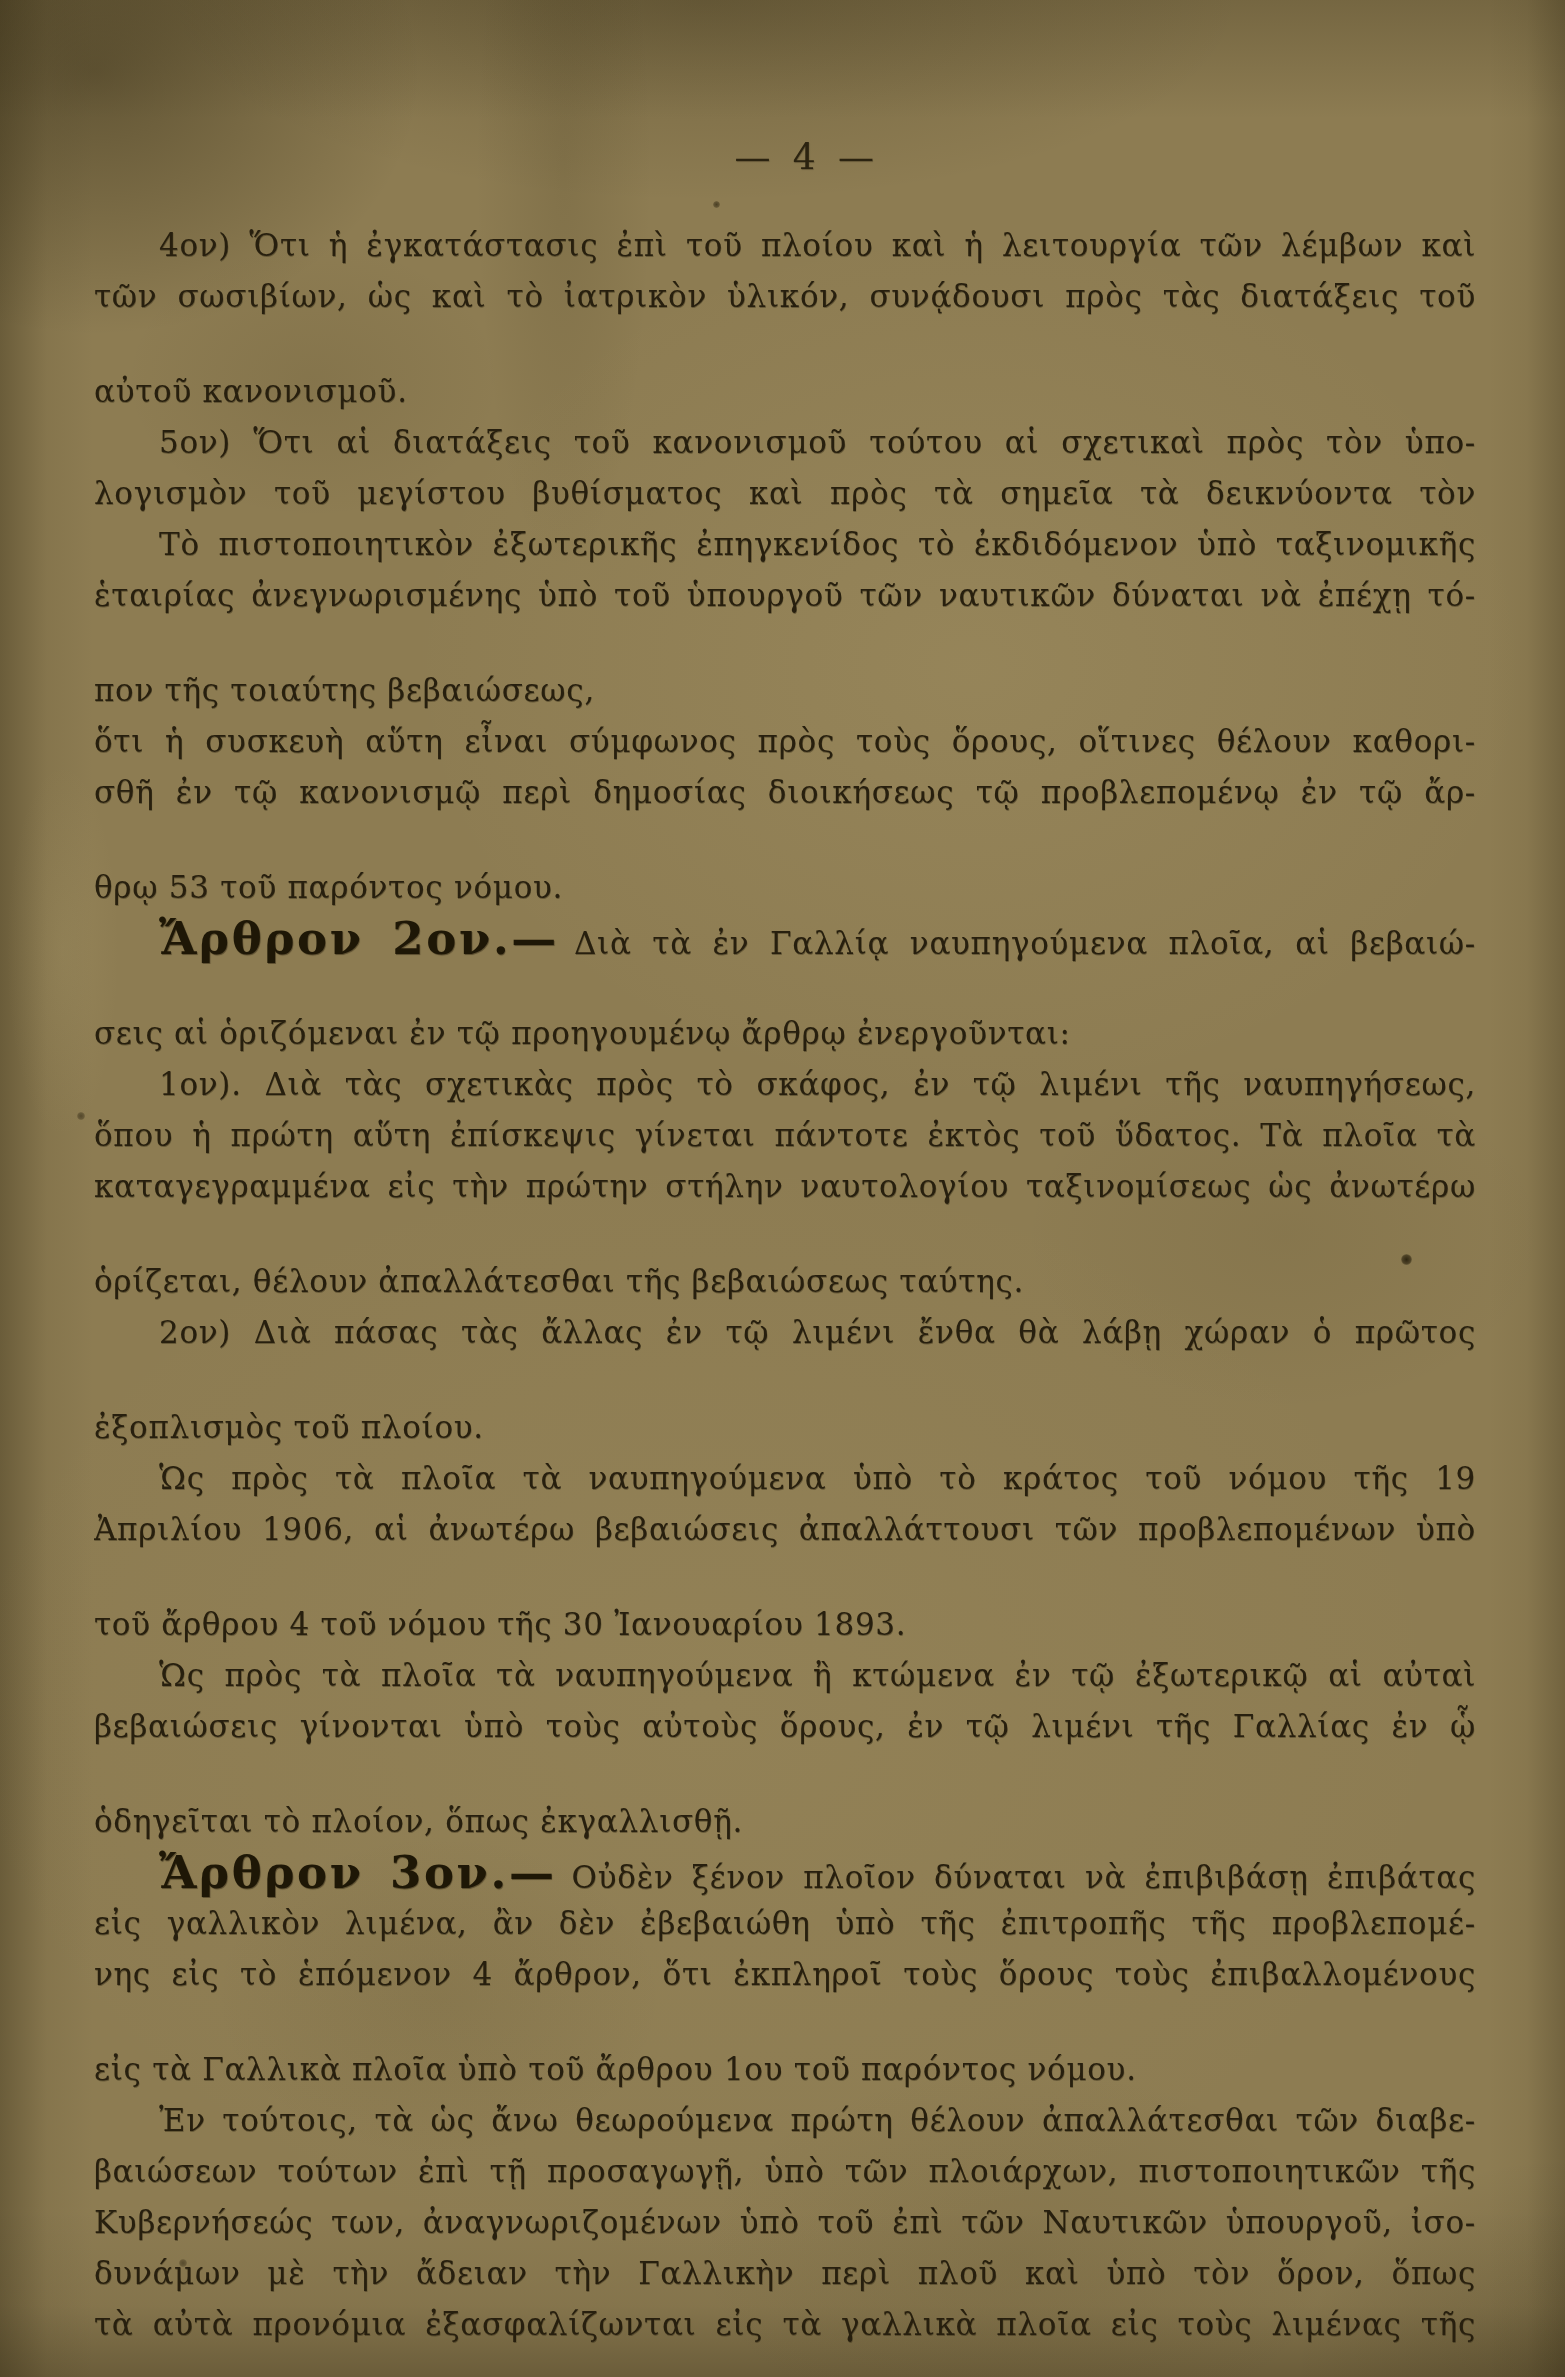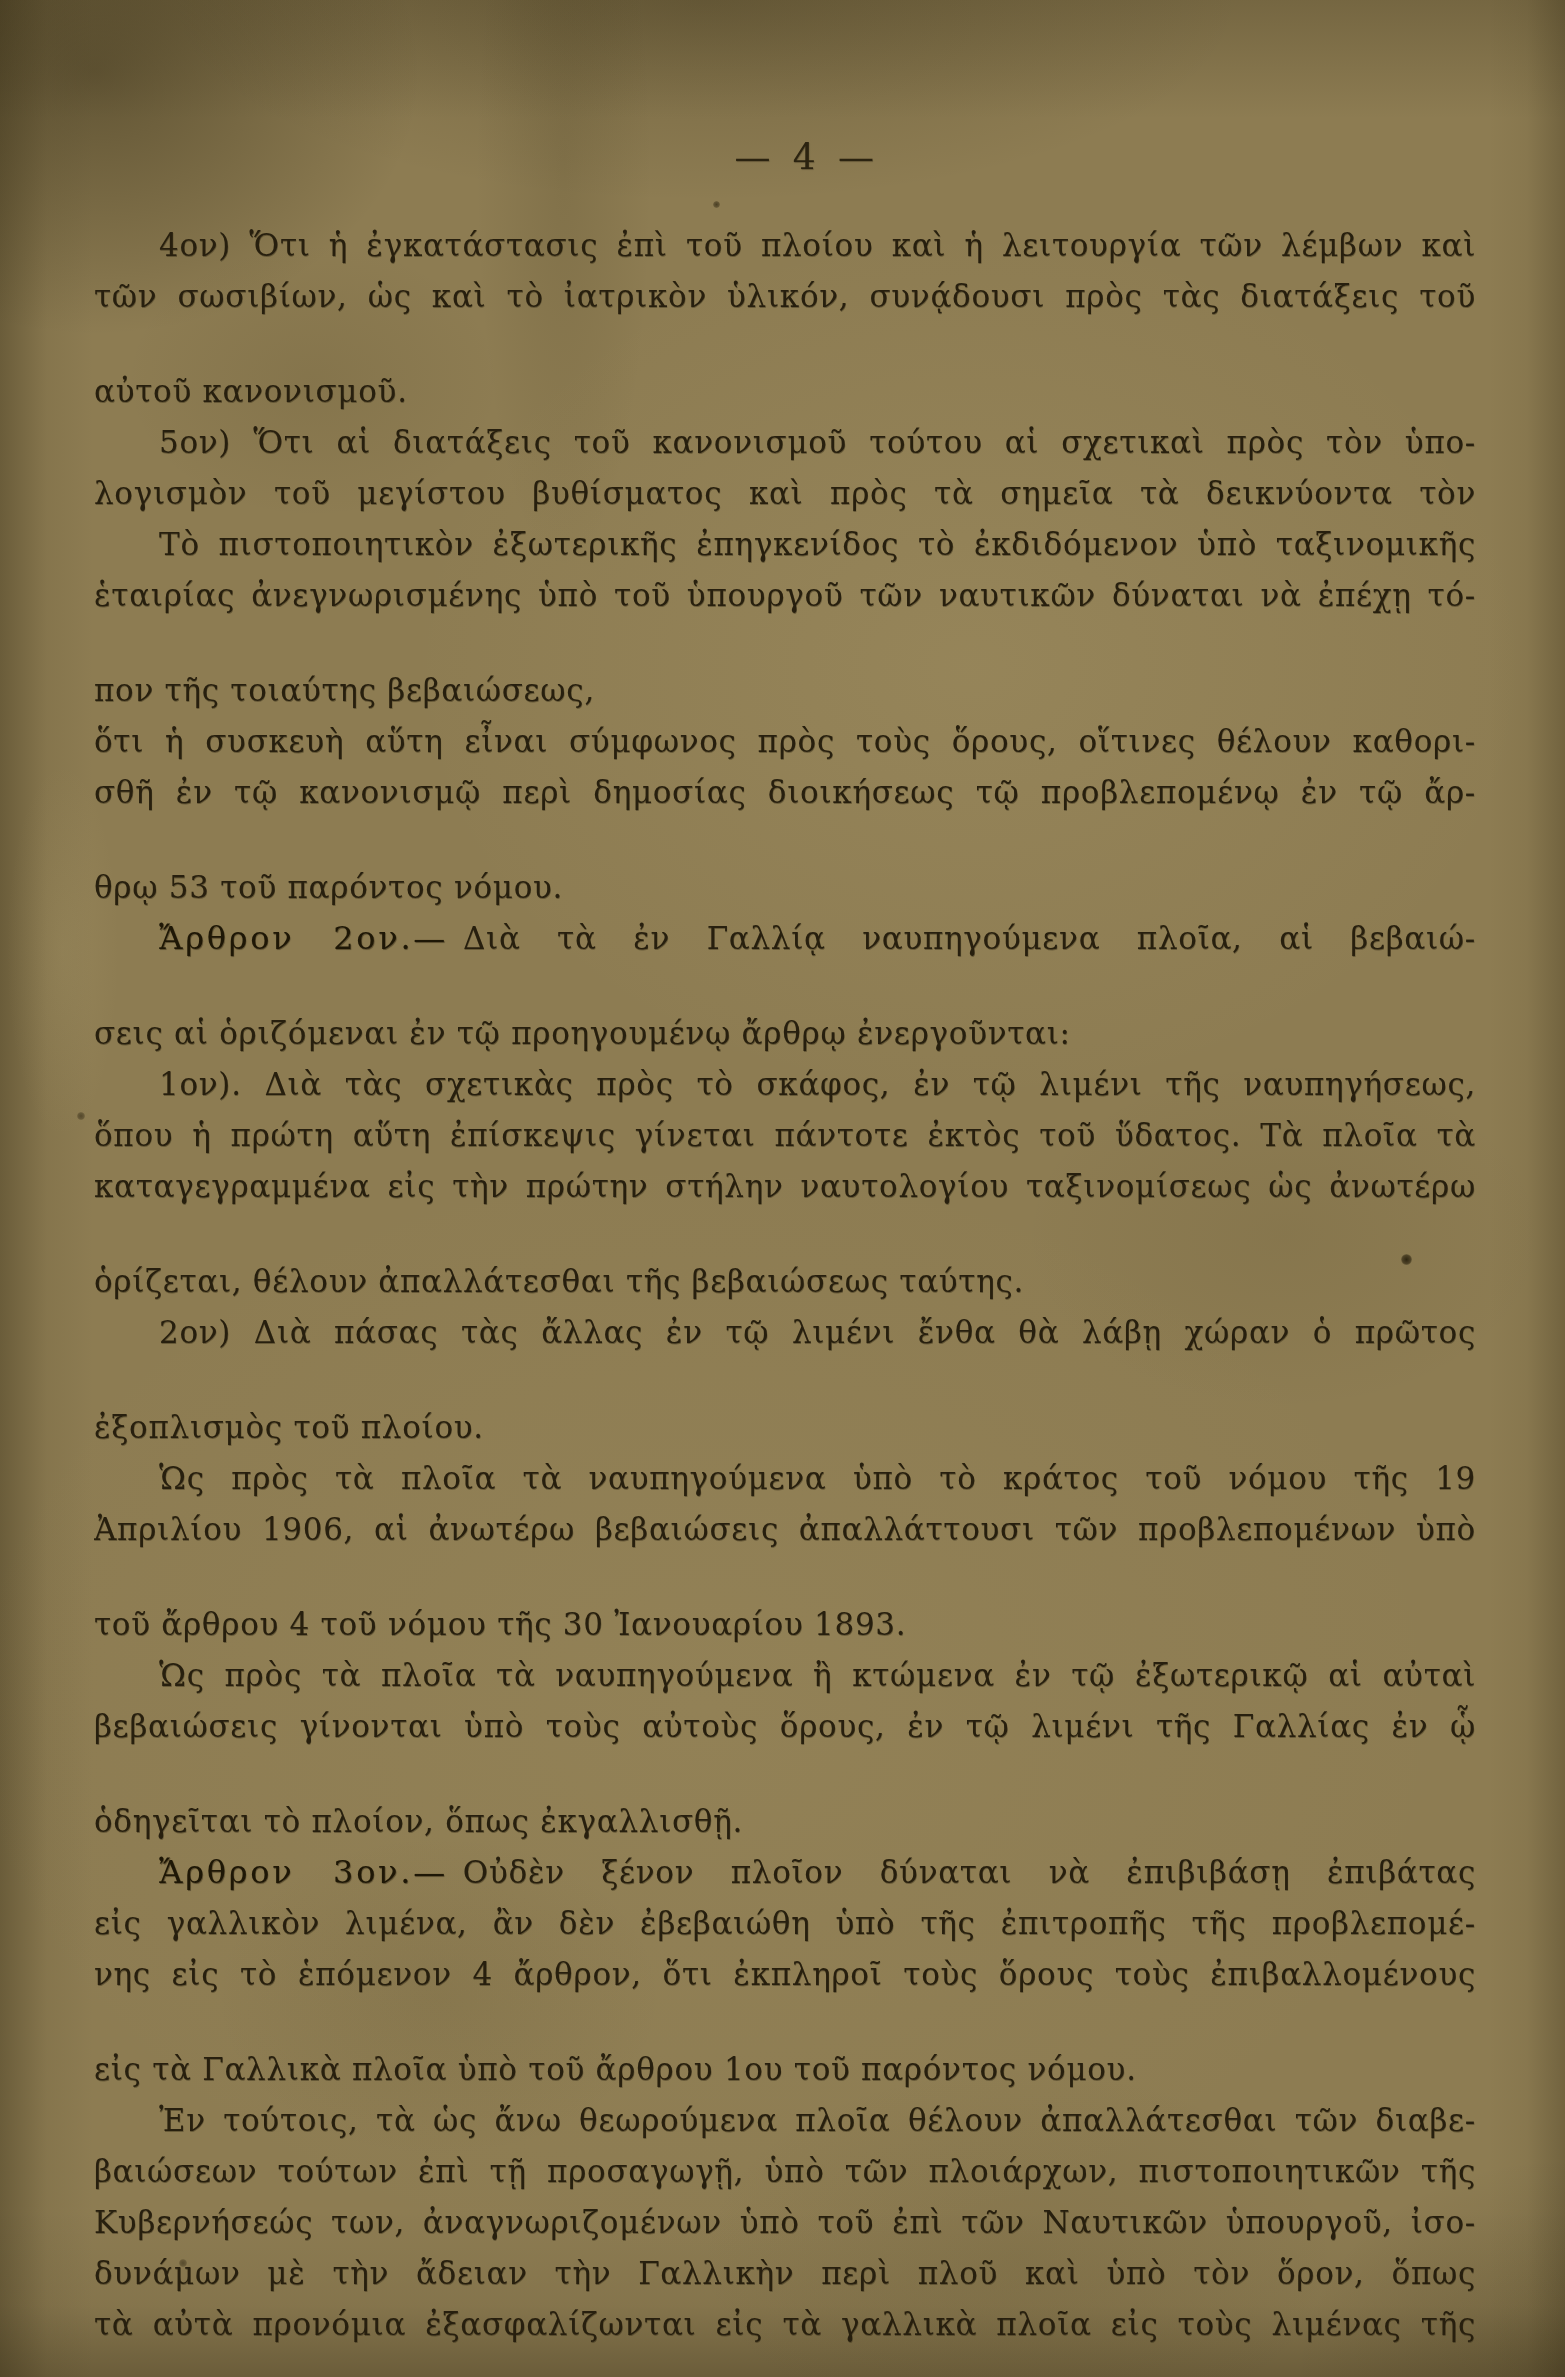--- a/index.html
+++ b/index.html
@@ -54,22 +54,22 @@
     letter-spacing: 0.7px;
     text-align: justify;
     text-align-last: justify;
     overflow: hidden;
     white-space: normal;
     text-shadow: 0.4px 0.7px 0.6px rgba(39,31,14,0.38);
   }
   .line.indent { padding-left: 65px; }
   .line.last { text-align-last: left; margin-top: 44px; }
   .art {
-    font-weight: 400;
-    font-size: 32px;
+    font-weight: 700;
+    font-size: 45px;
     letter-spacing: 2.7px;
     color: #1e1706;
     margin-right: 15px;
     text-shadow: 0.7px 0.9px 0.7px rgba(30,23,6,0.45);
   }
   .spot {
     position: absolute;
     border-radius: 50%;
     background: radial-gradient(circle, rgba(30,23,6,0.85) 0%, rgba(30,23,6,0.55) 55%, rgba(30,23,6,0) 80%);
     pointer-events: none;
@@ -110,21 +110,21 @@
     <div class="line indent"><span>Ὡς πρὸς τὰ πλοῖα τὰ ναυπηγούμενα ὑπὸ τὸ κράτος τοῦ νόμου τῆς 19</span></div>
     <div class="line"><span>Ἀπριλίου 1906, αἱ ἀνωτέρω βεβαιώσεις ἀπαλλάττουσι τῶν προβλεπομένων ὑπὸ</span></div>
     <div class="line last"><span>τοῦ ἄρθρου 4 τοῦ νόμου τῆς 30 Ἰανουαρίου 1893.</span></div>
     <div class="line indent"><span>Ὡς πρὸς τὰ πλοῖα τὰ ναυπηγούμενα ἢ κτώμενα ἐν τῷ ἐξωτερικῷ αἱ αὐταὶ</span></div>
     <div class="line"><span>βεβαιώσεις γίνονται ὑπὸ τοὺς αὐτοὺς ὅρους, ἐν τῷ λιμένι τῆς Γαλλίας ἐν ᾧ</span></div>
     <div class="line last"><span>ὁδηγεῖται τὸ πλοίον, ὅπως ἐκγαλλισθῇ.</span></div>
     <div class="line indent"><b class="art">Ἄρθρον 3ον.—</b><span>Οὐδὲν ξένον πλοῖον δύναται νὰ ἐπιβιβάσῃ ἐπιβάτας</span></div>
     <div class="line"><span>εἰς γαλλικὸν λιμένα, ἂν δὲν ἐβεβαιώθη ὑπὸ τῆς ἐπιτροπῆς τῆς προβλεπομέ-</span></div>
     <div class="line"><span>νης εἰς τὸ ἑπόμενον 4 ἄρθρον, ὅτι ἐκπληροῖ τοὺς ὅρους τοὺς ἐπιβαλλομένους</span></div>
     <div class="line last"><span>εἰς τὰ Γαλλικὰ πλοῖα ὑπὸ τοῦ ἄρθρου 1ου τοῦ παρόντος νόμου.</span></div>
-    <div class="line indent"><span>Ἐν τούτοις, τὰ ὡς ἄνω θεωρούμενα πλοῖα θέλουν ἀπαλλάτεσθαι τῶν διαβε-</span></div>
+    <div class="line indent"><span>Ἐν τούτοις, τὰ ὡς ἄνω θεωρούμενα πρώτη θέλουν ἀπαλλάτεσθαι τῶν διαβε-</span></div>
     <div class="line"><span>βαιώσεων τούτων ἐπὶ τῇ προσαγωγῇ, ὑπὸ τῶν πλοιάρχων, πιστοποιητικῶν τῆς</span></div>
     <div class="line"><span>Κυβερνήσεώς των, ἀναγνωριζομένων ὑπὸ τοῦ ἐπὶ τῶν Ναυτικῶν ὑπουργοῦ, ἰσο-</span></div>
     <div class="line"><span>δυνάμων μὲ τὴν ἄδειαν τὴν Γαλλικὴν περὶ πλοῦ καὶ ὑπὸ τὸν ὅρον, ὅπως</span></div>
     <div class="line"><span>τὰ αὐτὰ προνόμια ἐξασφαλίζωνται εἰς τὰ γαλλικὰ πλοῖα εἰς τοὺς λιμένας τῆς</span></div>
     <div class="line last"><span>ἐθνικότητός των.</span></div>
     <div class="line indent"><b class="art">Ἄρθρον 4ον.—</b><span>Αἱ διάφοροι βεβαιώσεις αἱ ναυτολογίου εἰς τὸ ἄρ-</span></div>
   </div>
 
   <div class="spot s1"></div>
   <div class="spot s2"></div>

